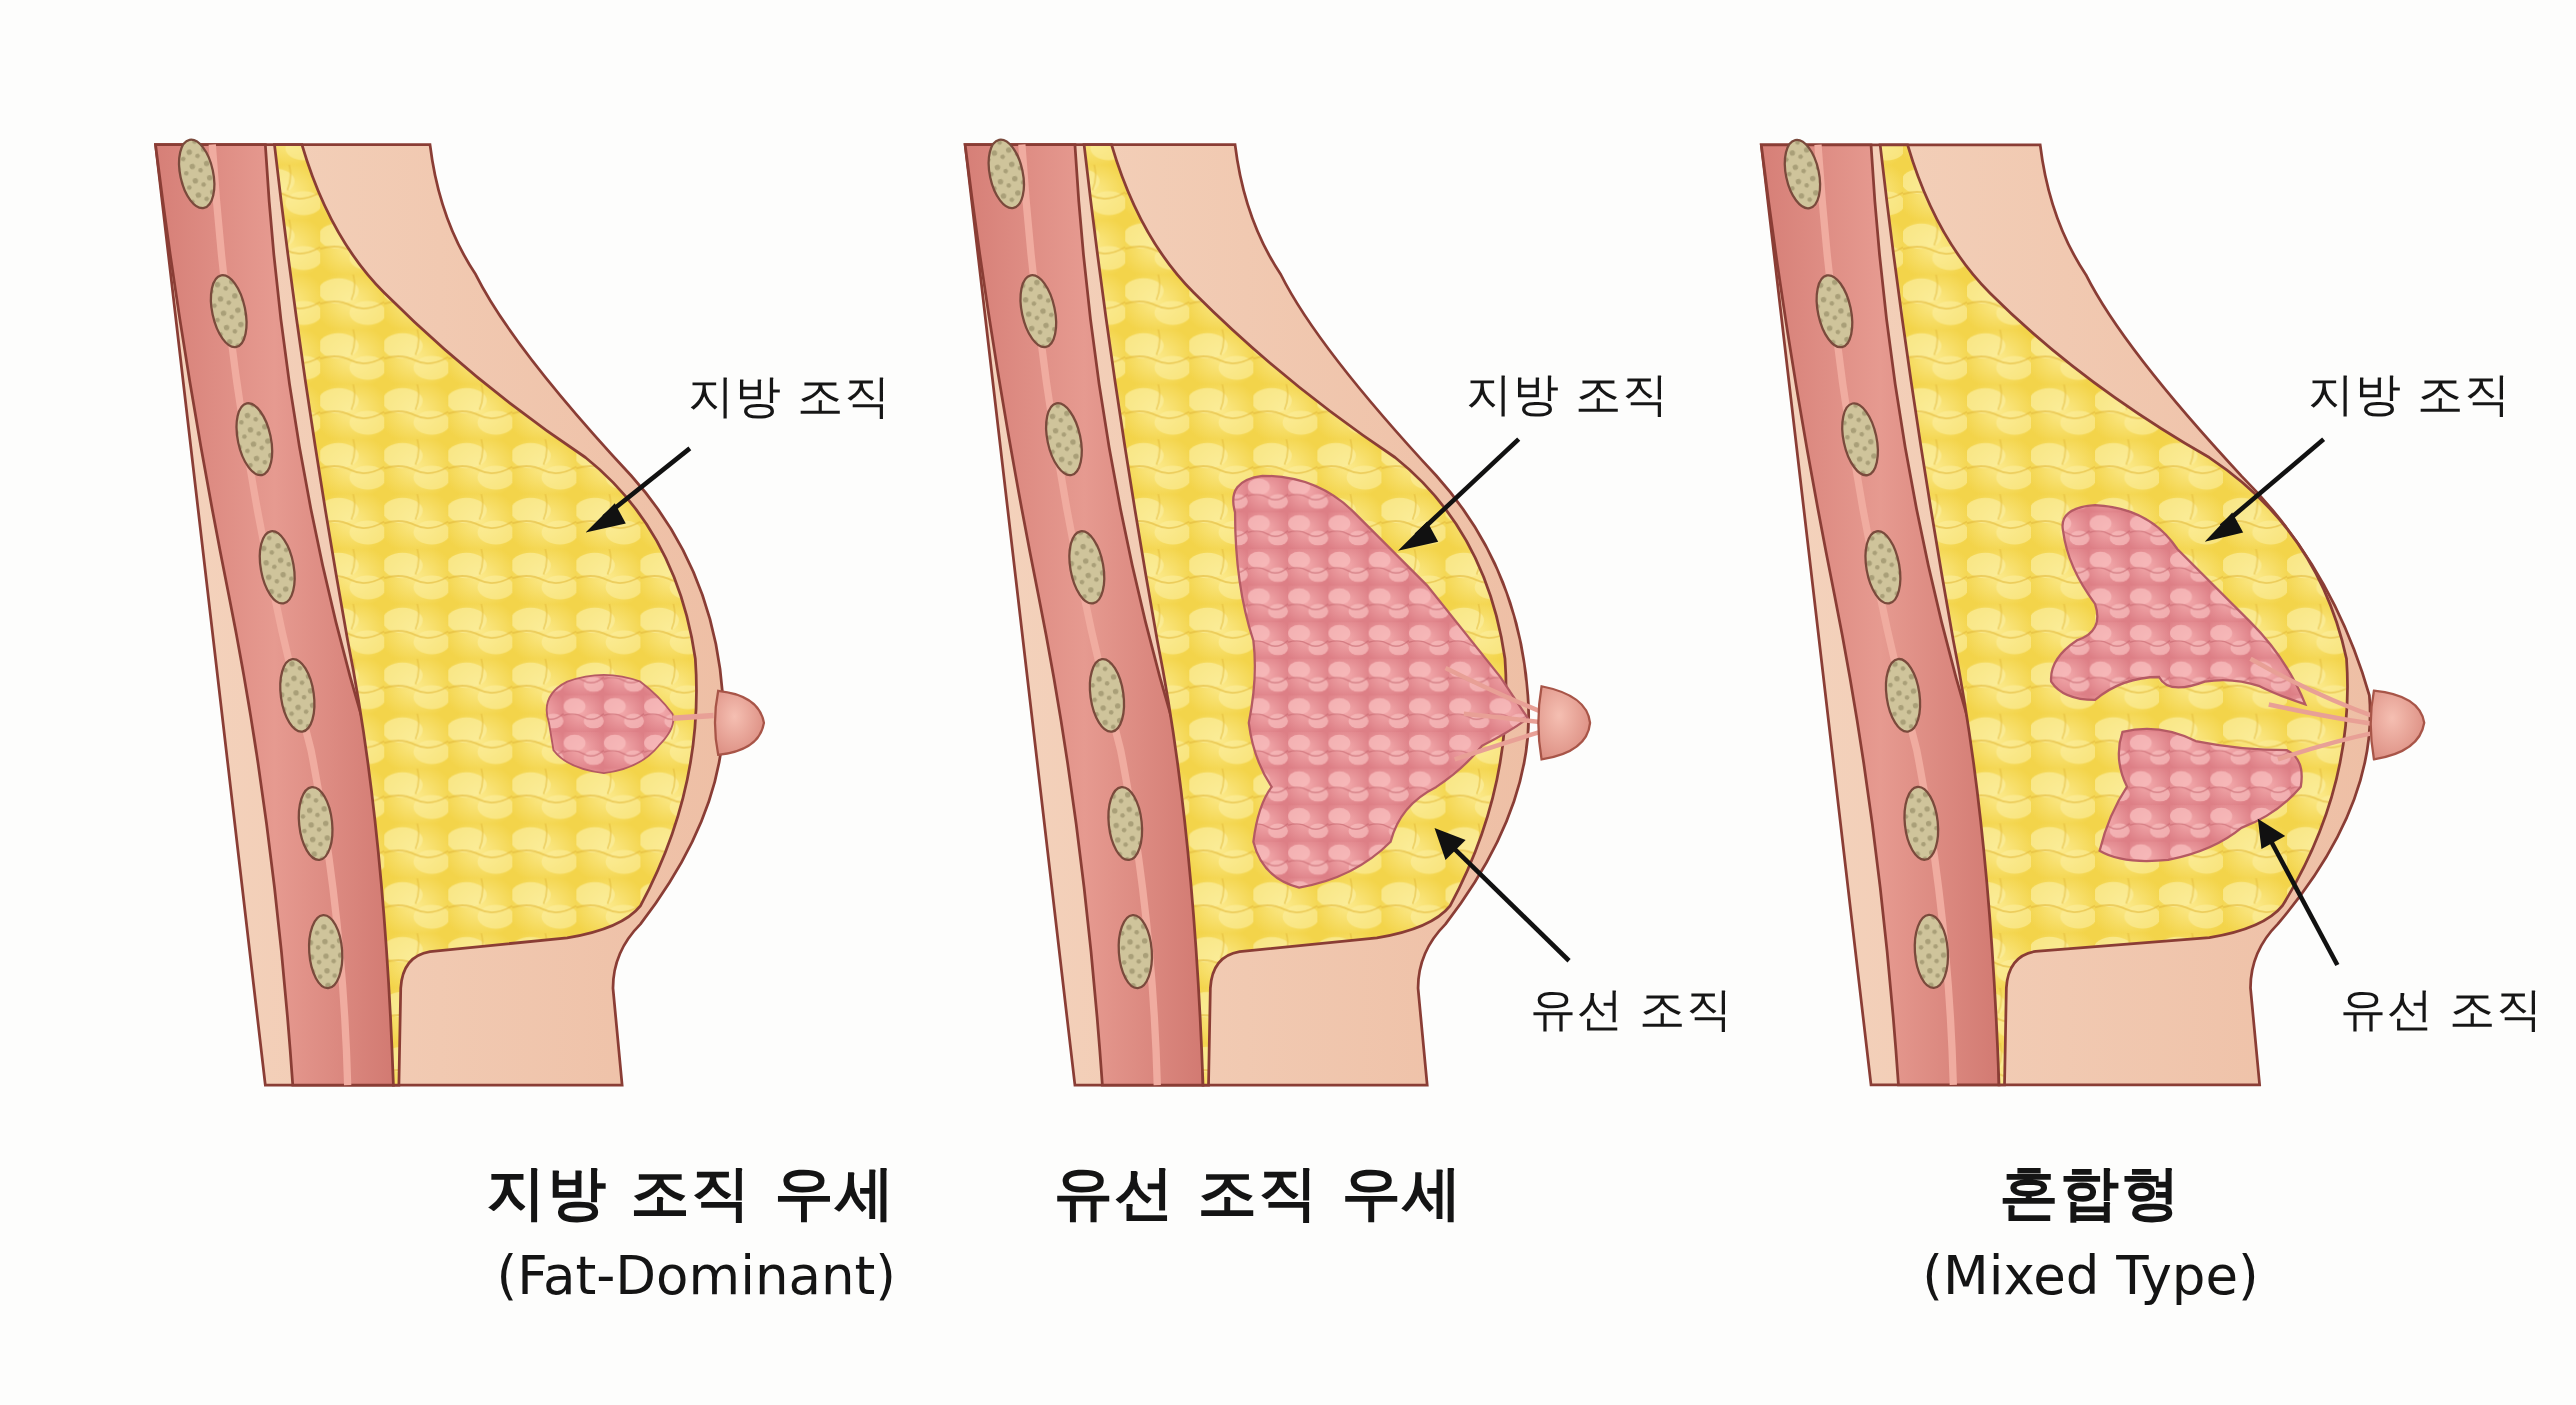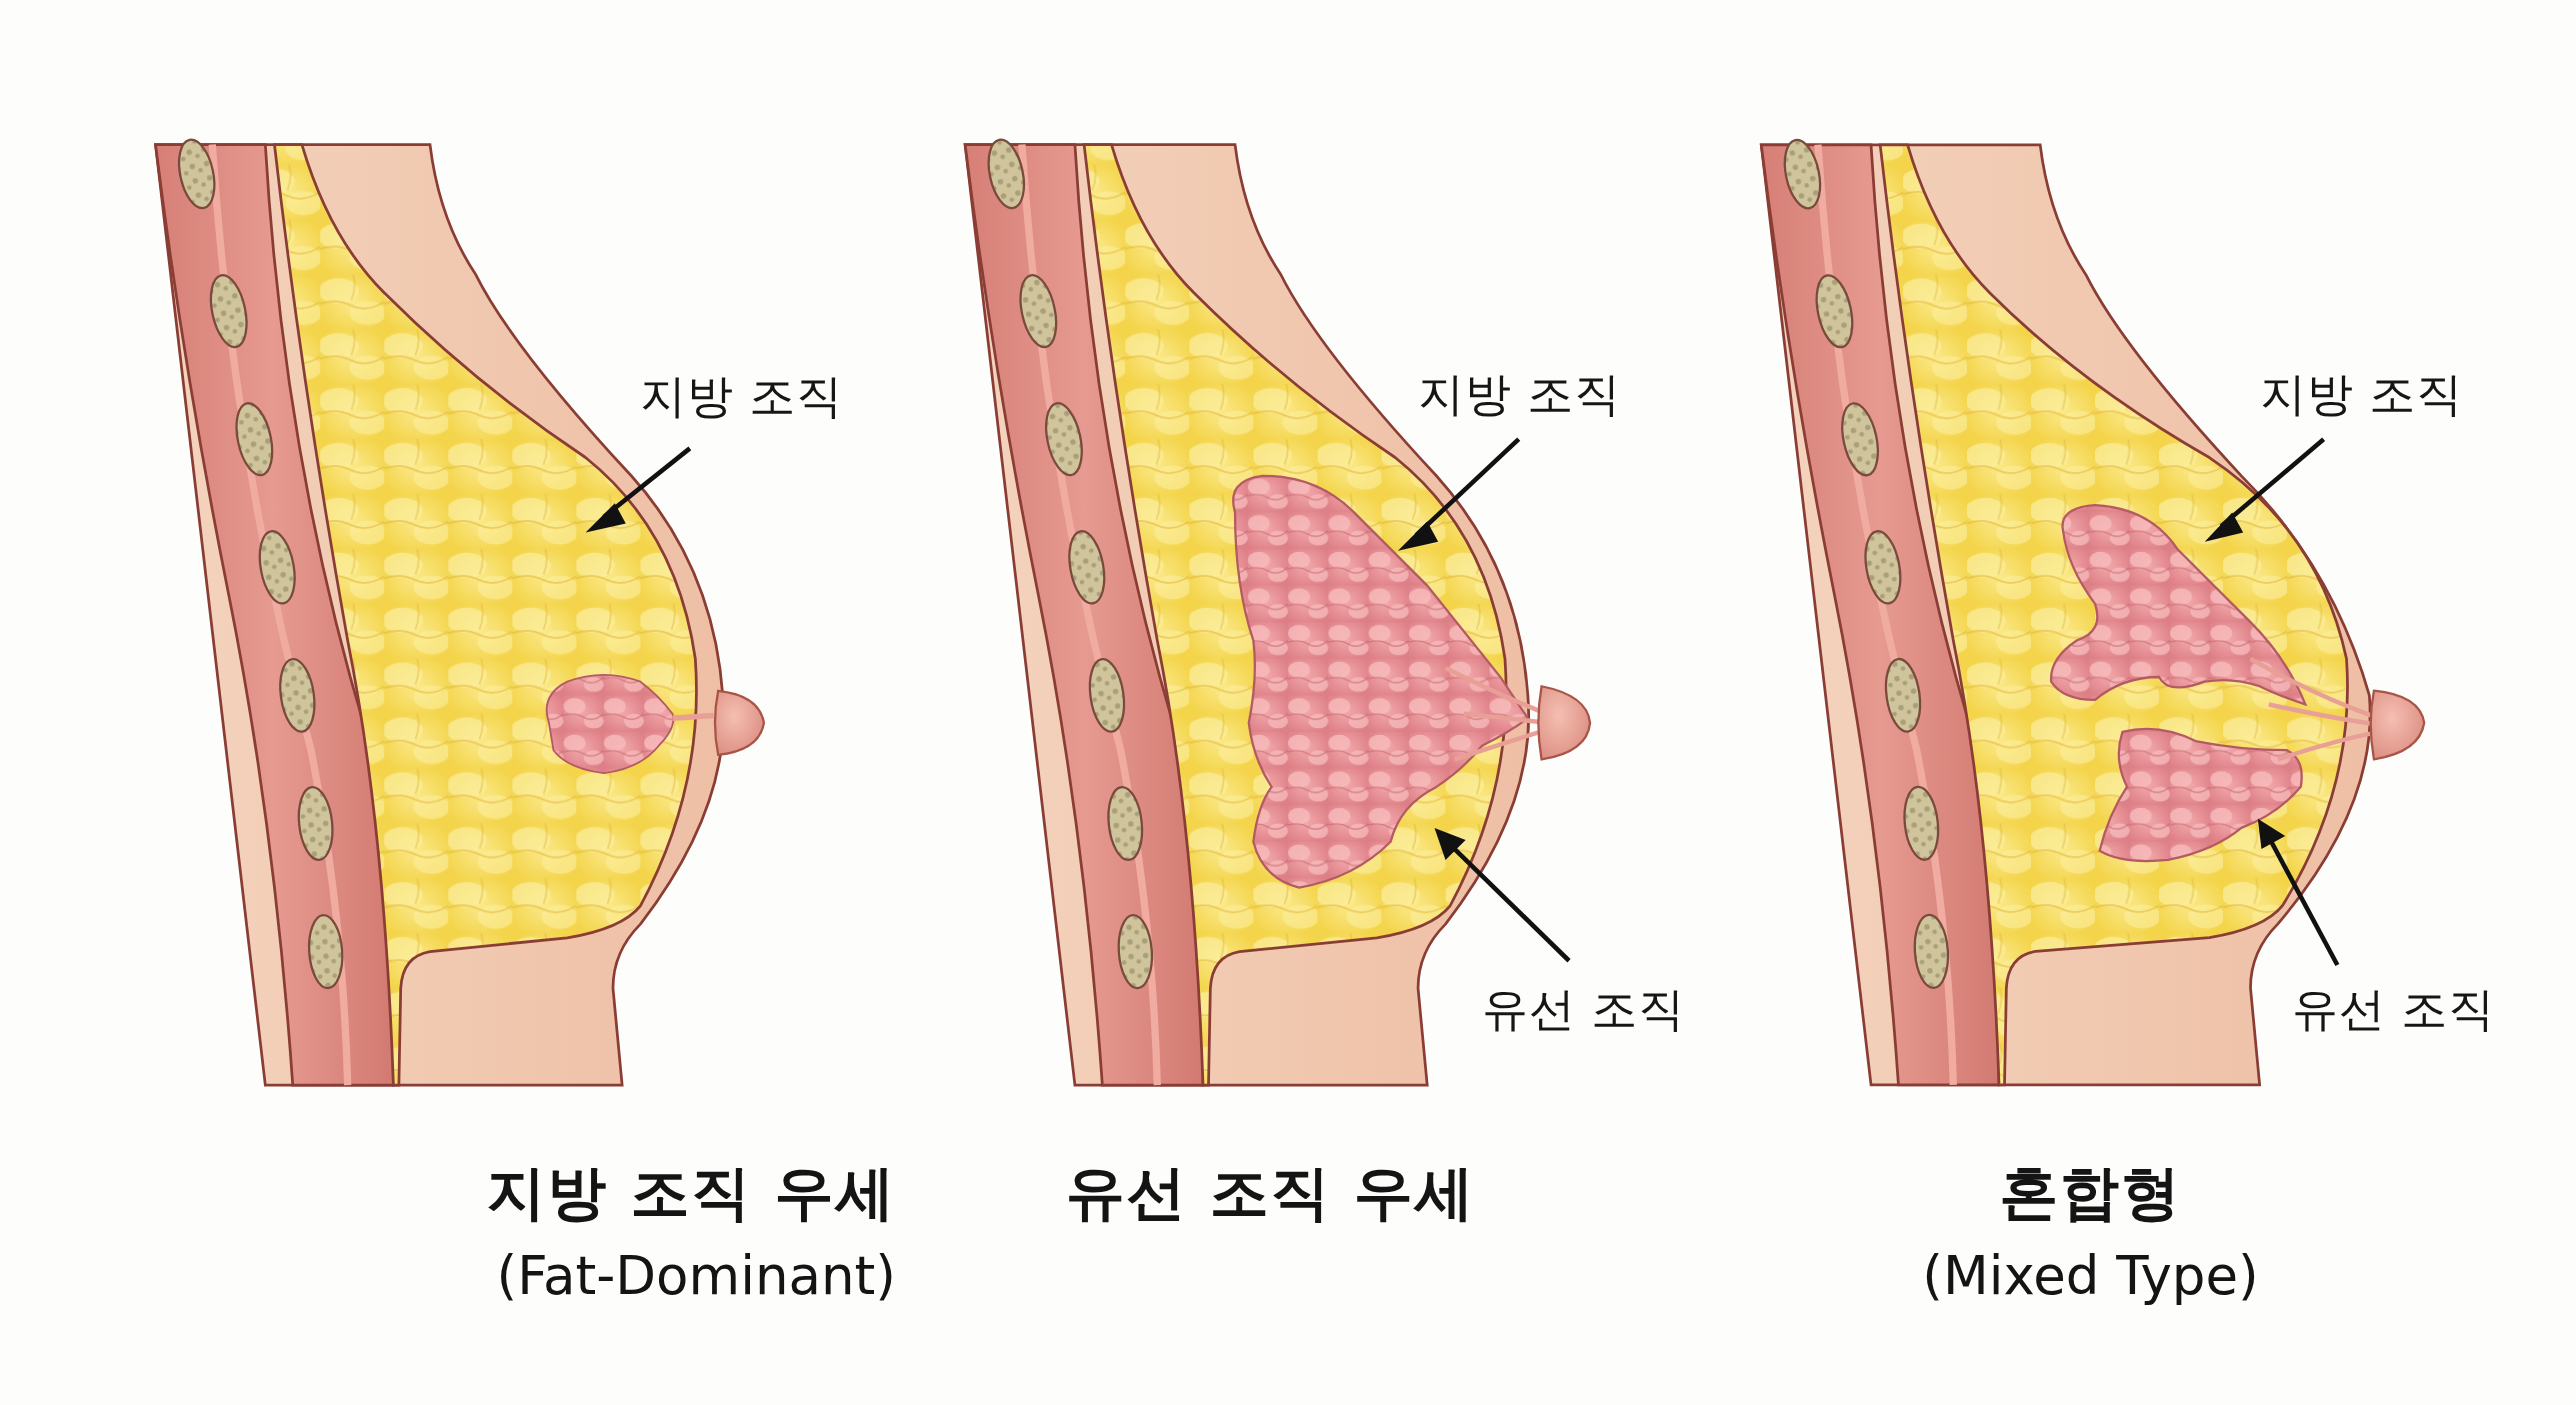--- a/index.html
+++ b/index.html
@@ -4,21 +4,21 @@
 <style>
   html, body { margin:0; padding:0; }
   body {
     width:2576px; height:1405px; background:#fdfdfc; overflow:hidden;
     position:relative; font-family:"DejaVu Sans","Liberation Sans",sans-serif; color:#141414;
   }
   .panel { position:absolute; top:0; height:1405px; }
   .panel svg { position:absolute; left:0; top:0; overflow:visible; }
   .label {
     position:absolute; font-size:46px; font-weight:500; letter-spacing:0.9px;
-    white-space:nowrap; color:#161616;
+    white-space:nowrap; color:#161616;margin-left:48px;
   }
   .caption {
     position:absolute; top:1154px; width:823px; text-align:center;
   }
   .caption .kr { font-size:59px; font-weight:bold; line-height:77px; letter-spacing:1.8px; }
   .caption .en { font-size:53px; line-height:73px; letter-spacing:0px;margin-top:8px; }
 </style>
 </head>
 <body>
 
@@ -130,21 +130,21 @@
       <line x1="780" y1="480" x2="668" y2="585" stroke="#111" stroke-width="5"></line>
       <polygon points="648,602 680,570 692,592" fill="#111"></polygon>
     </g>
     <g>
       <line x1="835" y1="1050" x2="705" y2="923" stroke="#111" stroke-width="5"></line>
       <polygon points="688,905 722,918 700,940" fill="#111"></polygon>
     </g>
   </svg>
   <div class="label" style="left:613px;top:364px;">지방 조직</div>
   <div class="label" style="left:677px;top:979px;">유선 조직</div>
-  <div class="caption" style="left:54px;">
+  <div class="caption" style="left:42px;">
     <div class="kr">유선 조직 우세</div>
   </div>
 </div>
 
 <div class="panel" style="left:1647px;width:929px;">
   <svg width="929" height="1098" viewBox="0 0 1016 1200">
     <path d="M125 158 L430 158 Q440 240 480 300 Q520 380 650 520 Q750 620 790 760 Q800 880 690 1010 Q660 1040 660 1080 L670 1186 L245 1186 Z" fill="url(#skinGrad)" stroke="#8a3d35" stroke-width="3"></path>
     <path d="M125 158 L245 158 Q265 500 355 800 Q385 1000 385 1186 L275 1186 Q255 900 205 650 Q155 400 125 158 Z" fill="url(#muscleGrad)" stroke="#8a3d35" stroke-width="3"></path>
     <path d="M187 158 Q210 500 295 820 Q330 1000 335 1186" fill="none" stroke="#f0aca0" stroke-width="8"></path>
     <g stroke="#7a4a3c" stroke-width="2.5" fill="url(#ribPattern)">

